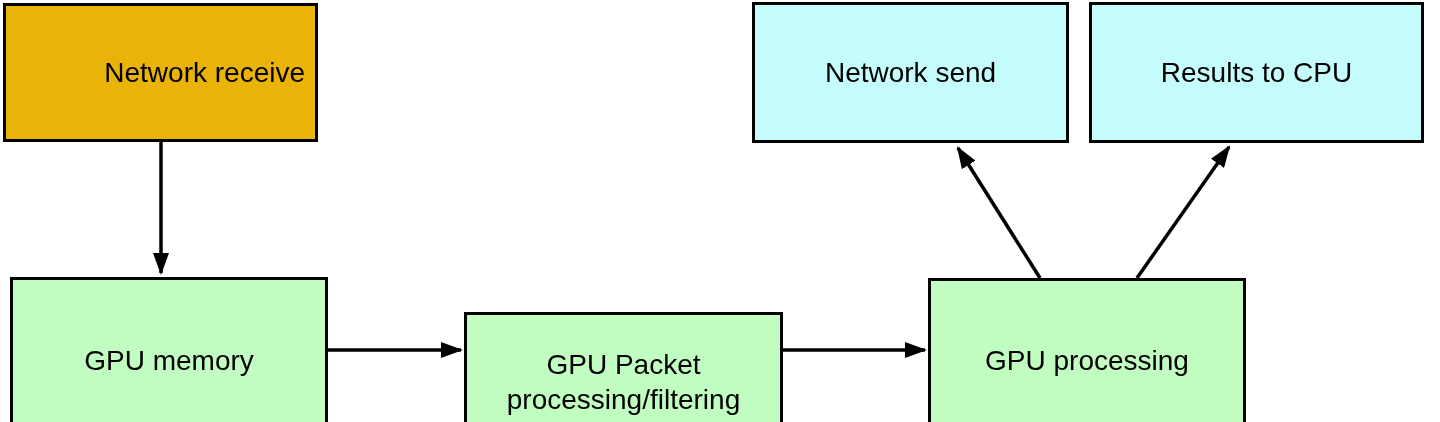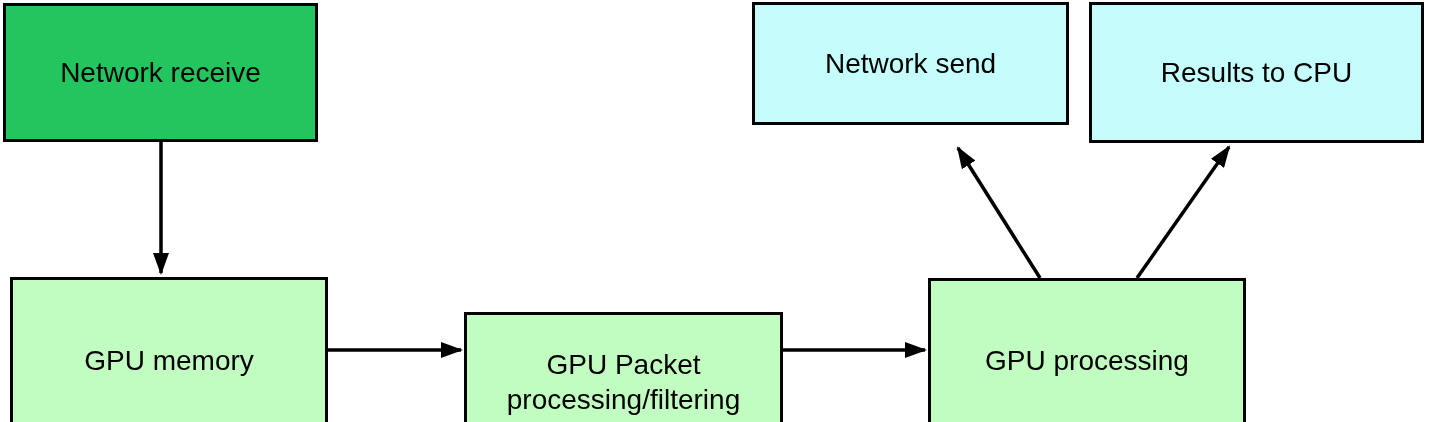--- a/index.html
+++ b/index.html
@@ -39,21 +39,21 @@
     color: #000000;
     font-size: 28px;
     line-height: 1.25;
   }
   .node-label {
     white-space: pre-line;
     padding: 0 10px;
   }
   
   .n-receive  { left: 3px;    top: 3px;   width: 315px; height: 139px; }
-  .n-send     { left: 752px;  top: 2px;   width: 317px; height: 123px; }
+  .n-send     { left: 752px;  top: 2px;   width: 317px; height: 141px; }
   .n-results  { left: 1089px; top: 2px;   width: 335px; height: 141px; text-align: center; }
   .n-gpumem   { left: 2px;    top: 277px; width: 318px; height: 166px; margin-left: 8px; }
   .n-gpupkt   { left: 464px;  top: 278px; width: 319px; height: 140px; }
   .n-gpuproc  { left: 928px;  top: 278px; width: 318px; height: 164px; }
 </style>
 </head>
 <body>
 
 <div class="stage">
 
@@ -63,21 +63,21 @@
         <path d="M0,0 L22,8 L0,16 z" fill="#000000"></path>
       </marker>
     </defs>
   <line x1="161" y1="142" x2="161" y2="273" class="edge" marker-end="url(#arrowhead)"></line>
       <line x1="319" y1="350" x2="461" y2="350" class="edge" marker-end="url(#arrowhead)"></line>
       <line x1="783" y1="350" x2="925" y2="350" class="edge" marker-end="url(#arrowhead)"></line>
       <line x1="1040" y1="278" x2="958" y2="148" class="edge" marker-end="url(#arrowhead)"></line>
       <line x1="1137" y1="278" x2="1229" y2="147" class="edge" marker-end="url(#arrowhead)"></line>
     </svg>
 
-  <div class="node n-receive" style="background-color: #22c55e;">
+  <div class="node n-receive" style="background-color: #eab308; justify-content: flex-end;">
     <span class="node-label">Network receive</span>
   </div>
 
   <div class="node n-send" style="background-color: rgb(197, 253, 253);">
     <span class="node-label">Network send</span>
   </div>
 
   <div class="node n-results" style="background-color: rgb(197, 253, 253);">
     <span class="node-label">Results to CPU</span>
   </div>

